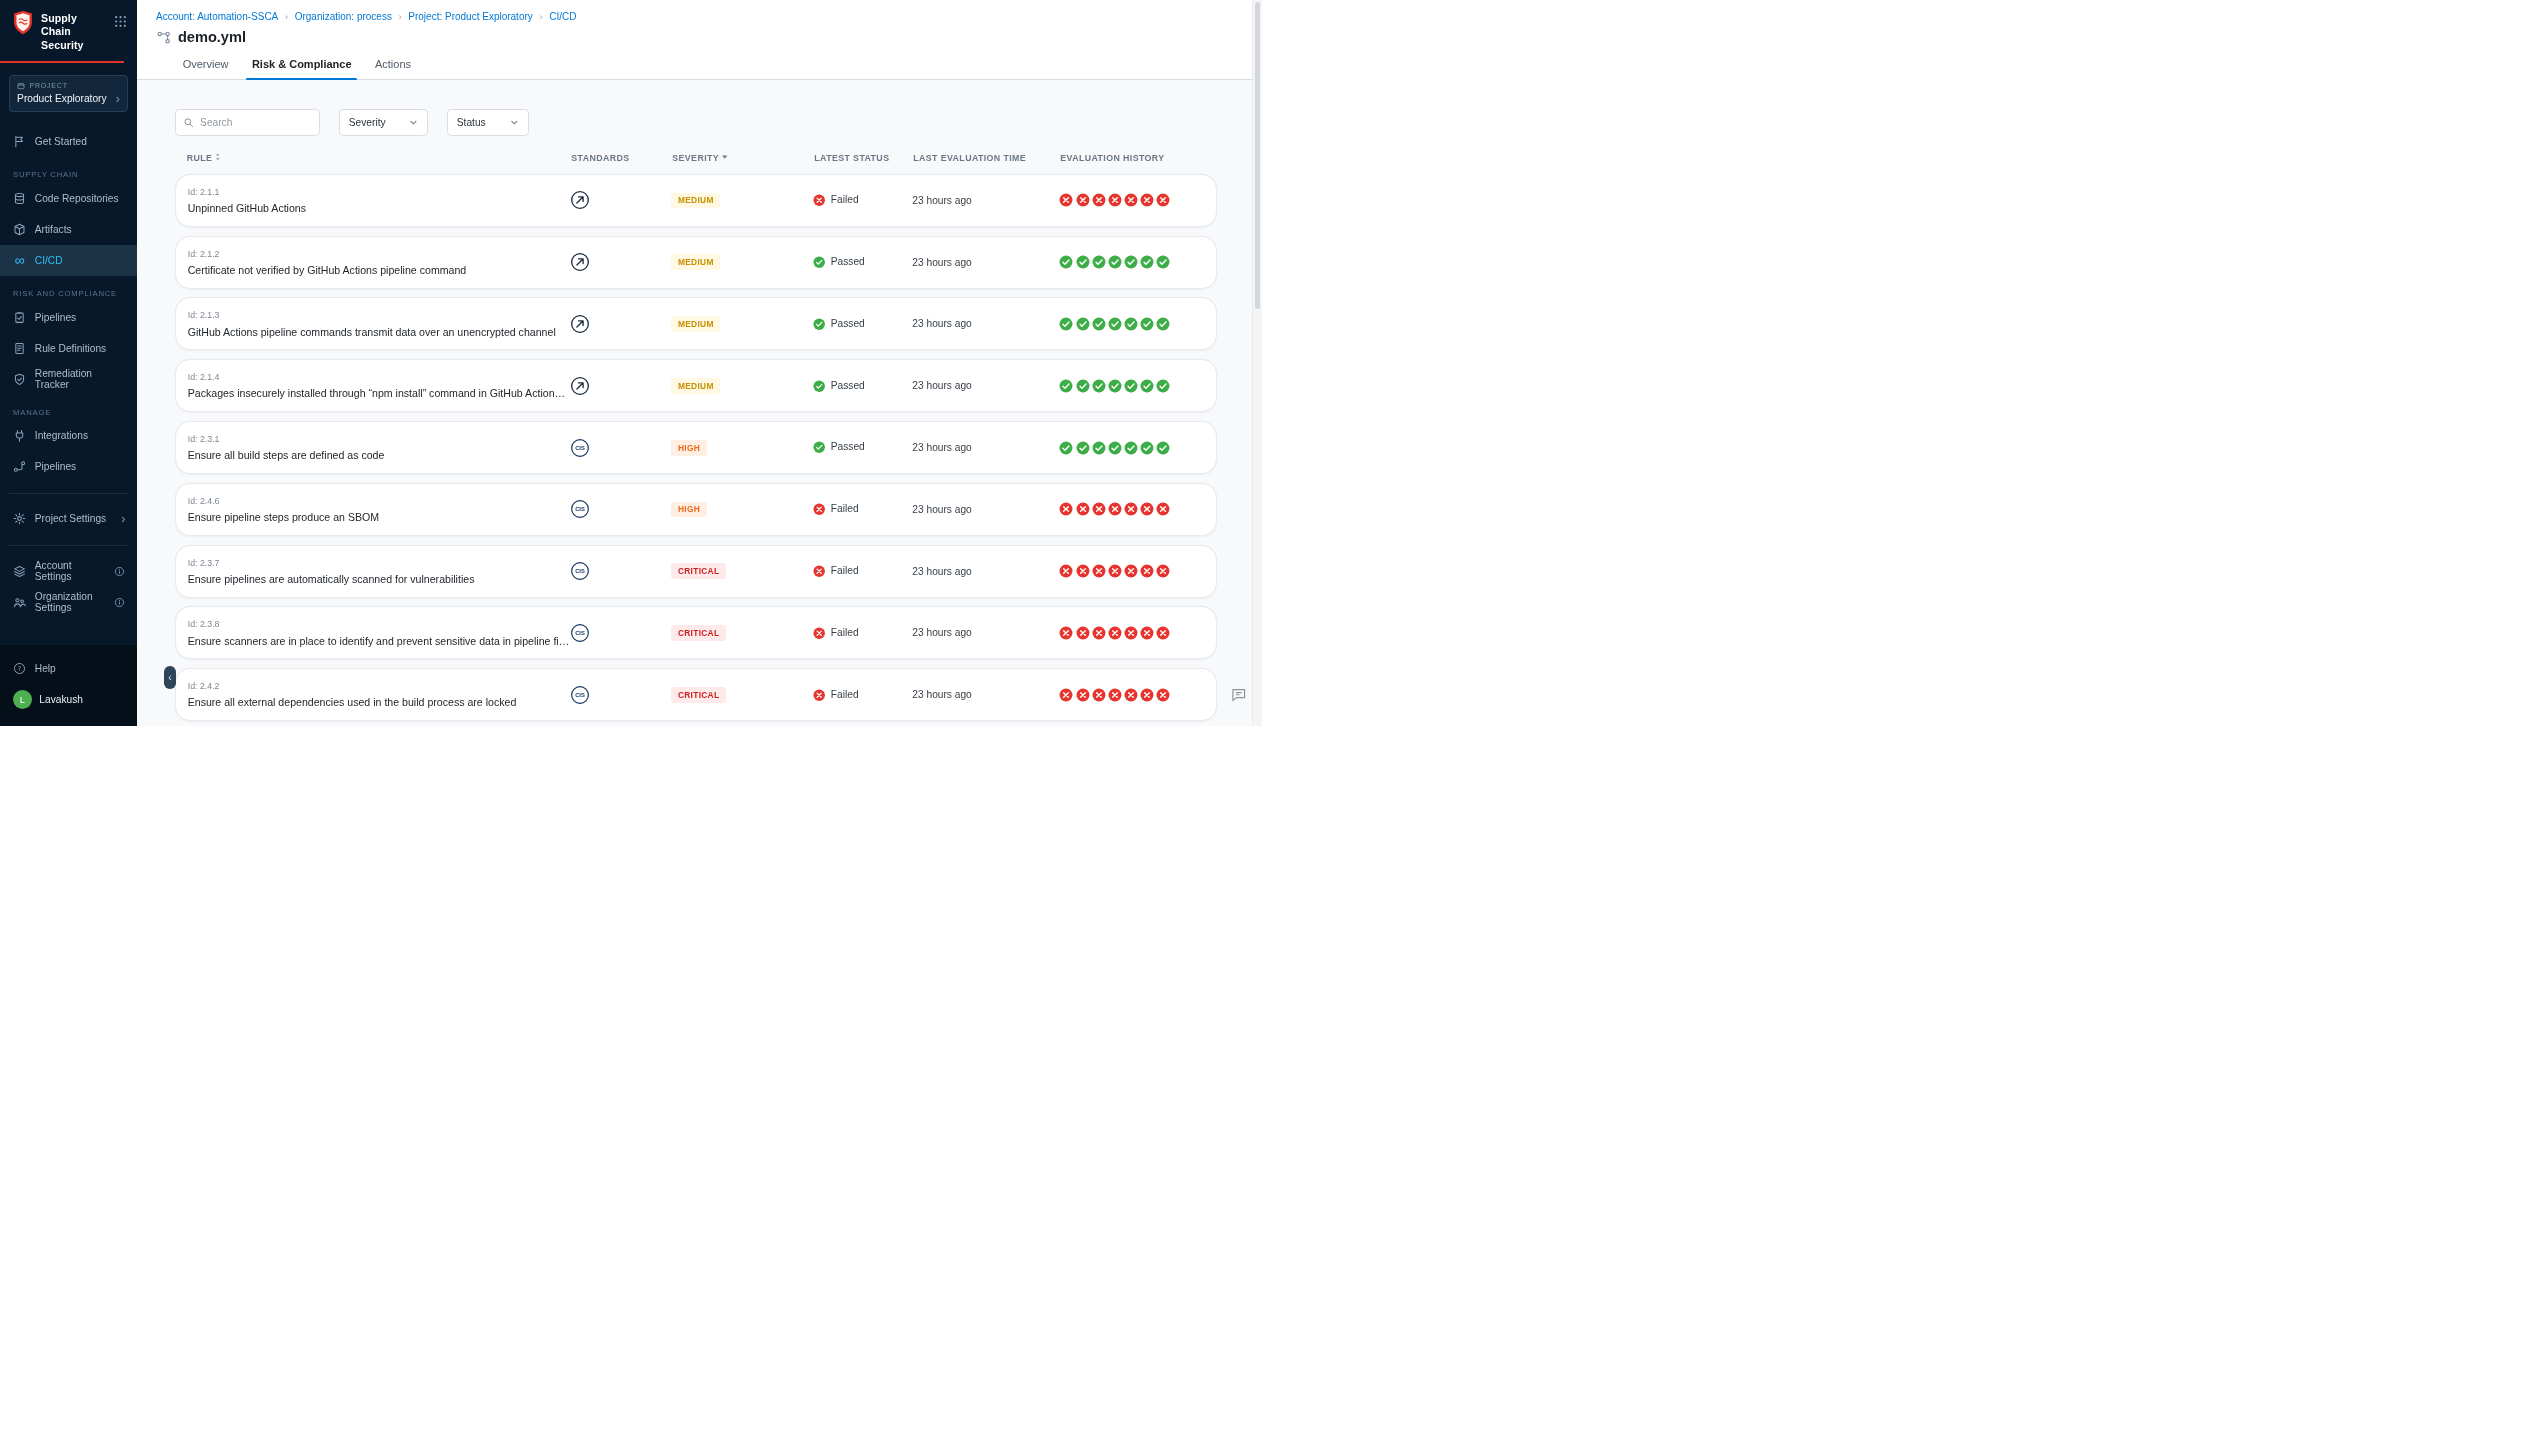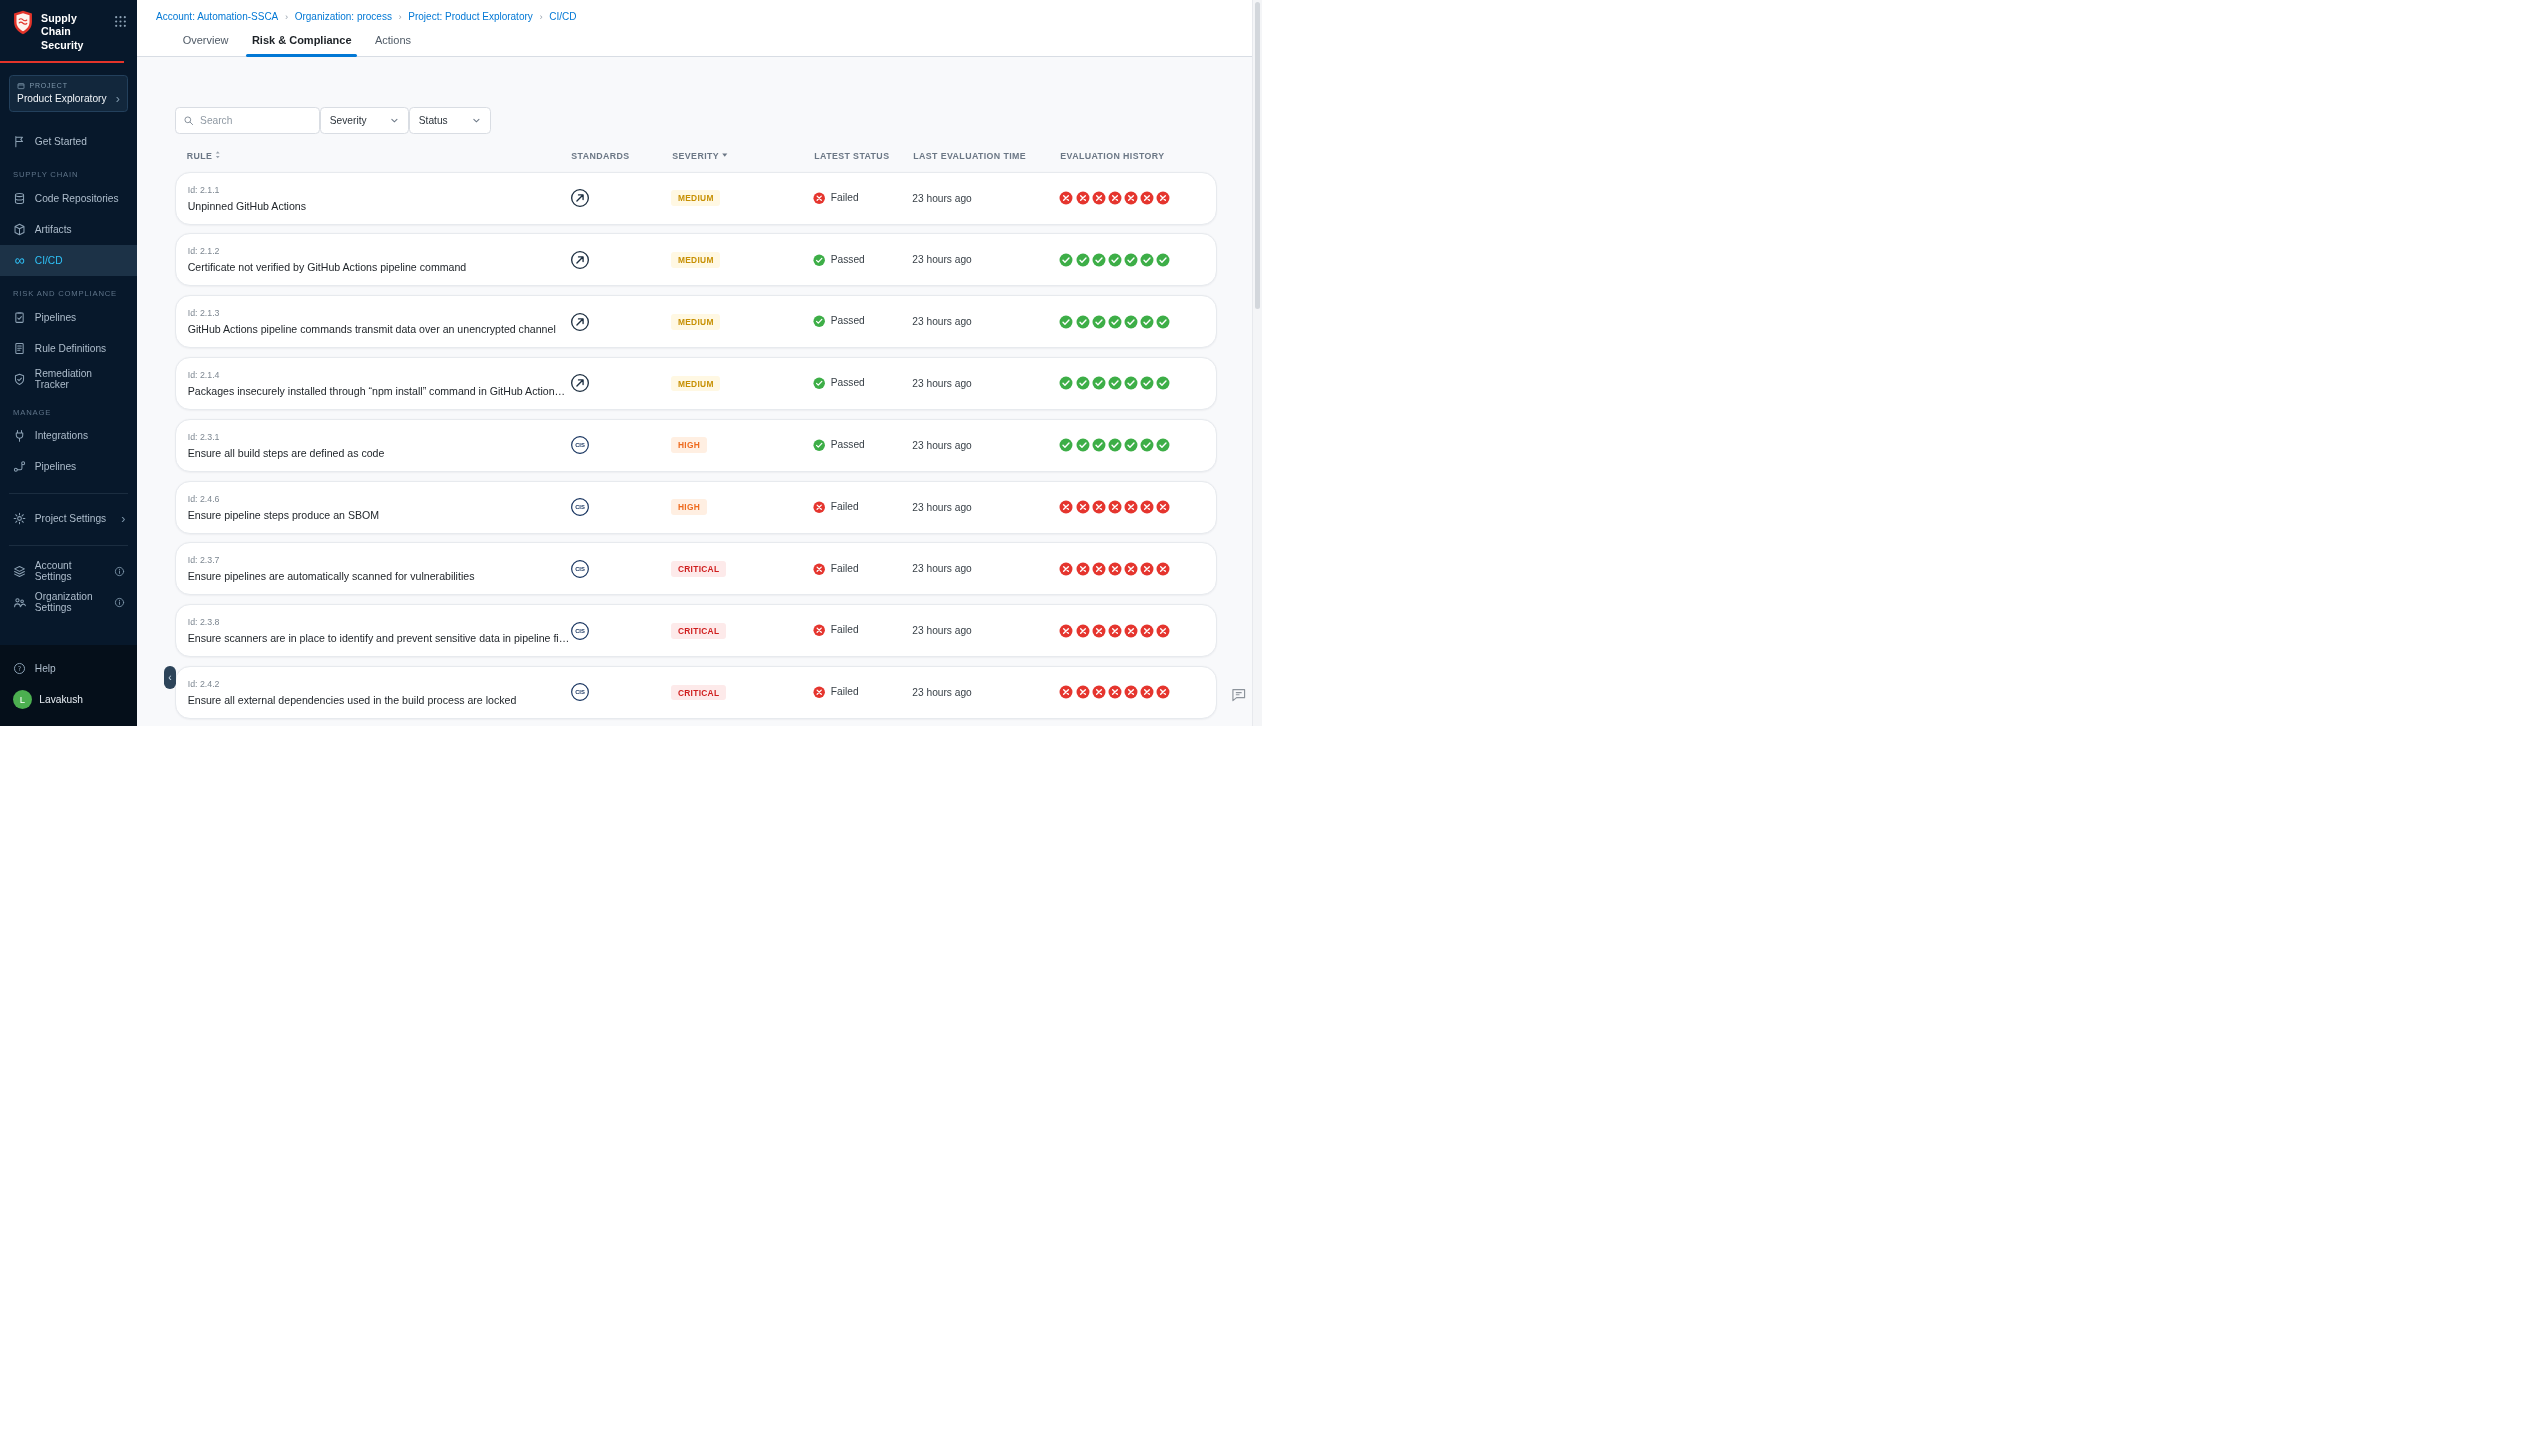--- a/index.html
+++ b/index.html
@@ -51,21 +51,21 @@
   .title-icon { display:flex; }
   .title-icon svg { width:15.3px; height:15.3px; }
   .page-title { font-size:14.6px; font-weight:bold; color:#1c2126; }
   .tabs-bar { border-bottom:0.7px solid #d8dde4; margin-top:12.4px; }
   .tabs { display:flex; margin-left:34px; }
   .tab { padding:0 11.7px 9.5px; font-size:11px; color:#4f5a66; cursor:pointer; position:relative; }
   .tab.active { color:#1c2126; font-weight:bold; }
   .tab.active::after { content:""; position:absolute; left:5.8px; right:5.8px; bottom:-0.7px; height:2.2px; background:var(--accent,#0278d5); border-radius:1.5px; }
 
   .content { flex:1; background:#f8f9fb; padding:29px 45px 0 38px; overflow:hidden; }
-  .filters { display:flex; gap:0; margin-bottom:16px;margin-top:21px; }
+  .filters { display:flex; gap:19px; margin-bottom:16px; }
   .search-box { width:145px; height:27px; background:#fff; border:0.7px solid #d9dde3; border-radius:4.4px; display:flex; align-items:center; gap:5.8px; padding:0 7.3px; color:#858f99; }
   .search-box svg { width:11px; height:11px; flex-shrink:0; }
   .search-box input { flex:1; min-width:0; border:none; outline:none; background:transparent; font-family:inherit; font-size:10.2px; color:#1c2126; }
   .search-box input::placeholder { color:#8f99a3; }
   .select { height:27px; background:#fff; border:0.7px solid #d9dde3; border-radius:4.4px; display:flex; align-items:center; justify-content:space-between; gap:7.3px; padding:0 8.8px; font-size:10.2px; color:#2b333b; cursor:pointer; }
   .select svg { width:8.8px; height:8.8px; }
   .select.severity { width:89px; }
   .select.status { width:82px; }
 
   .row-grid { display:grid; grid-template-columns: minmax(0,1fr) 101px 142px 99px 147px 145px; align-items:center; }
@@ -289,20 +289,31 @@
     <header class="main-header">
       <div class="breadcrumb" id="breadcrumb">
           <span class="crumb">Account: Automation-SSCA</span>
           <span class="crumb-sep">›</span>
           <span class="crumb">Organization: process</span>
           <span class="crumb-sep">›</span>
           <span class="crumb">Project: Product Exploratory</span>
           <span class="crumb-sep">›</span>
           <span class="crumb">CI/CD</span>
         </div>
+      <div class="title-row">
+        <span class="title-icon">
+          <svg viewBox="0 0 20 20" fill="none" stroke="#7a8aa0" stroke-width="1.4">
+              <circle cx="4.8" cy="5.2" r="2.2"></circle>
+              <circle cx="15.2" cy="5.2" r="2.2"></circle>
+              <circle cx="15.2" cy="14.8" r="2.2"></circle>
+              <path d="M7 5.2h6M15.2 7.4v5.2"></path>
+            </svg>
+        </span>
+        <h1 class="page-title">demo.yml</h1>
+      </div>
       <div class="tabs-bar">
         <div class="tabs" id="tabs">
             <div class="tab">Overview</div>
             <div class="tab active">Risk &amp; Compliance</div>
             <div class="tab">Actions</div>
           </div>
       </div>
     </header>
 
     <section class="content">

